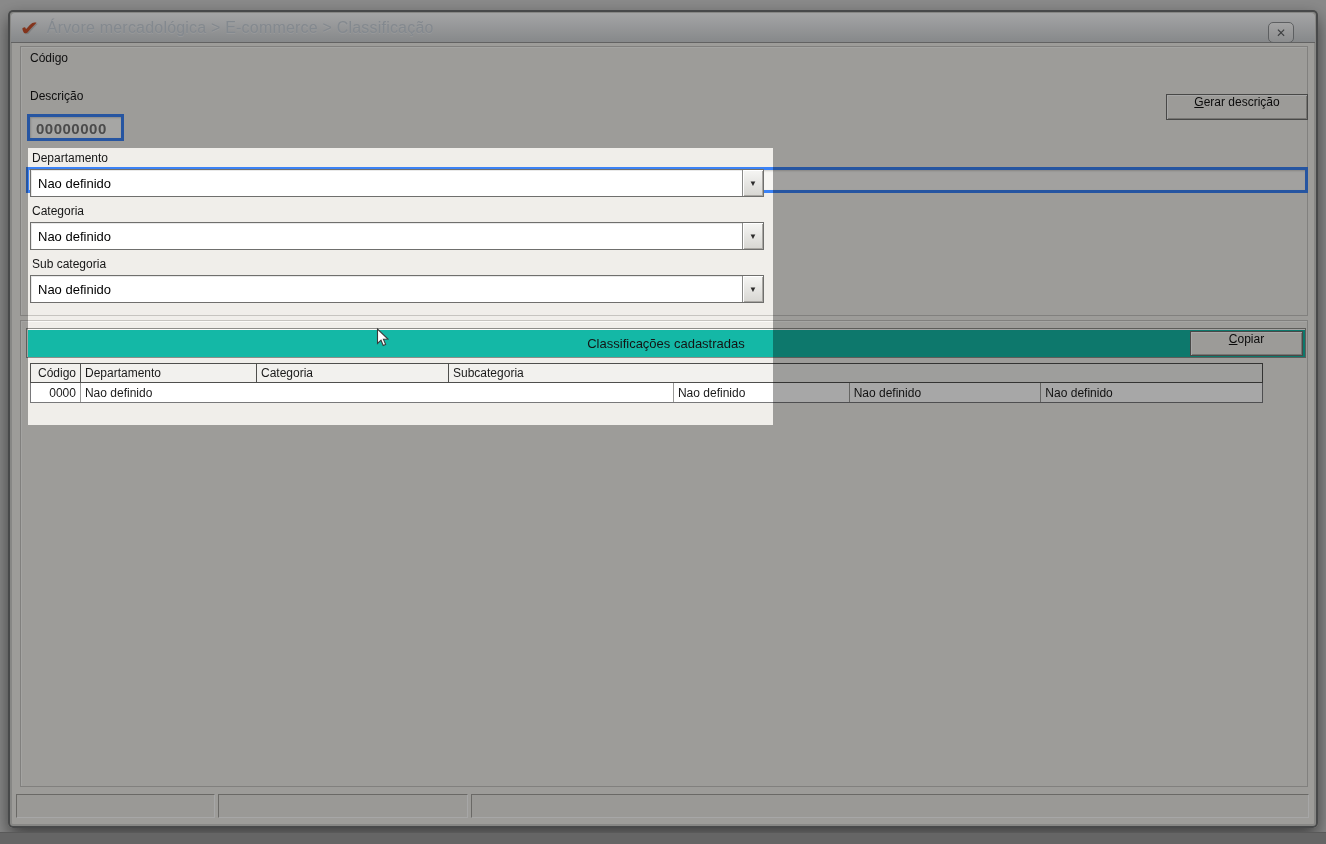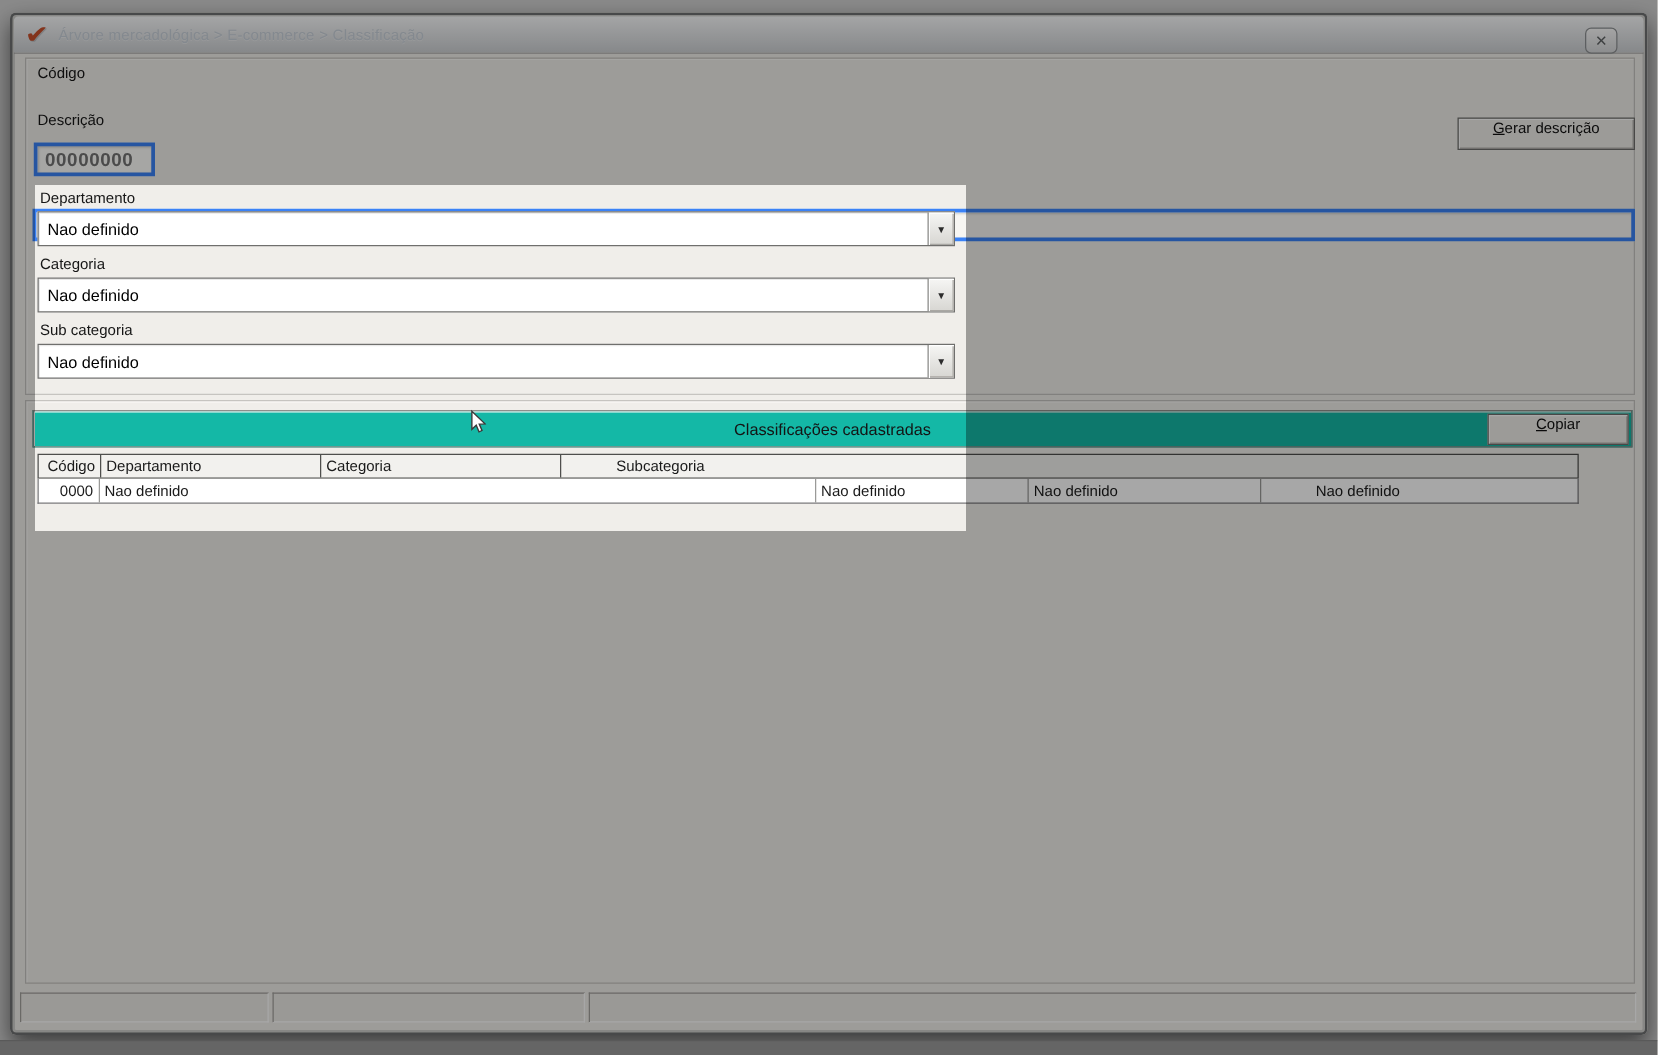--- a/index.html
+++ b/index.html
@@ -28,21 +28,21 @@
     border-bottom: 1px solid #969696;
     border-radius: 4px 4px 0 0;
     display: flex; align-items: center; padding-left: 10px;
   }
   .logo {
     color: #c9502b; font-size: 20px; font-weight: bold; line-height: 1;
     margin-right: 9px; text-shadow: 1px 1px 0 rgba(0,0,0,0.15);
     transform: scaleX(1.15);
   }
   .titletext {
-    font-size: 12px; color: #c9d1da; letter-spacing: .2px;
+    font-size: 16px; color: #c9d1da; letter-spacing: .2px;
     text-shadow: 0 1px 0 rgba(255,255,255,0.35);
   }
   .close-btn {
     position: absolute; left: 1260px; top: 12px; width: 26px; height: 21px;
     background: linear-gradient(#fafafa, #d6d8da);
     border: 1px solid #8f9294; border-radius: 5px;
     display: flex; align-items: center; justify-content: center;
     font-size: 12px; font-weight: bold; color: #5f6264; cursor: pointer;
   }
   
@@ -100,21 +100,21 @@
   .grid-data { border: 1px solid #78787a; border-top: none; background: #ffffff; height: 20px; }
   .grid-data .cell {
     border-right: 1px solid #9a9a98; display: flex; align-items: center;
     padding: 0 4px; height: 100%;
   }
   .cell:last-child { border-right: none; }
   .c0 { width: 50px; justify-content: flex-end; }
   .c1 { width: 594px; }
   .c2 { width: 176px; }
   .c3 { width: 192px; }
-  .c4 { width: 221px; margin-left: 40px; }
+  .c4 { width: 221px; }
   
   .status-cell {
     position: absolute; top: 784px; height: 24px; background: #eceae6;
     border: 1px solid; border-color: #a2a09c #ffffff #ffffff #a2a09c;
     font-size: 12px; padding: 3px 6px; color: #333;
   }
   
   .spotlight {
     position: absolute; left: 28px; top: 148px; width: 745px; height: 277px;
     box-shadow: 0 0 0 4000px rgba(0,0,0,0.345);

